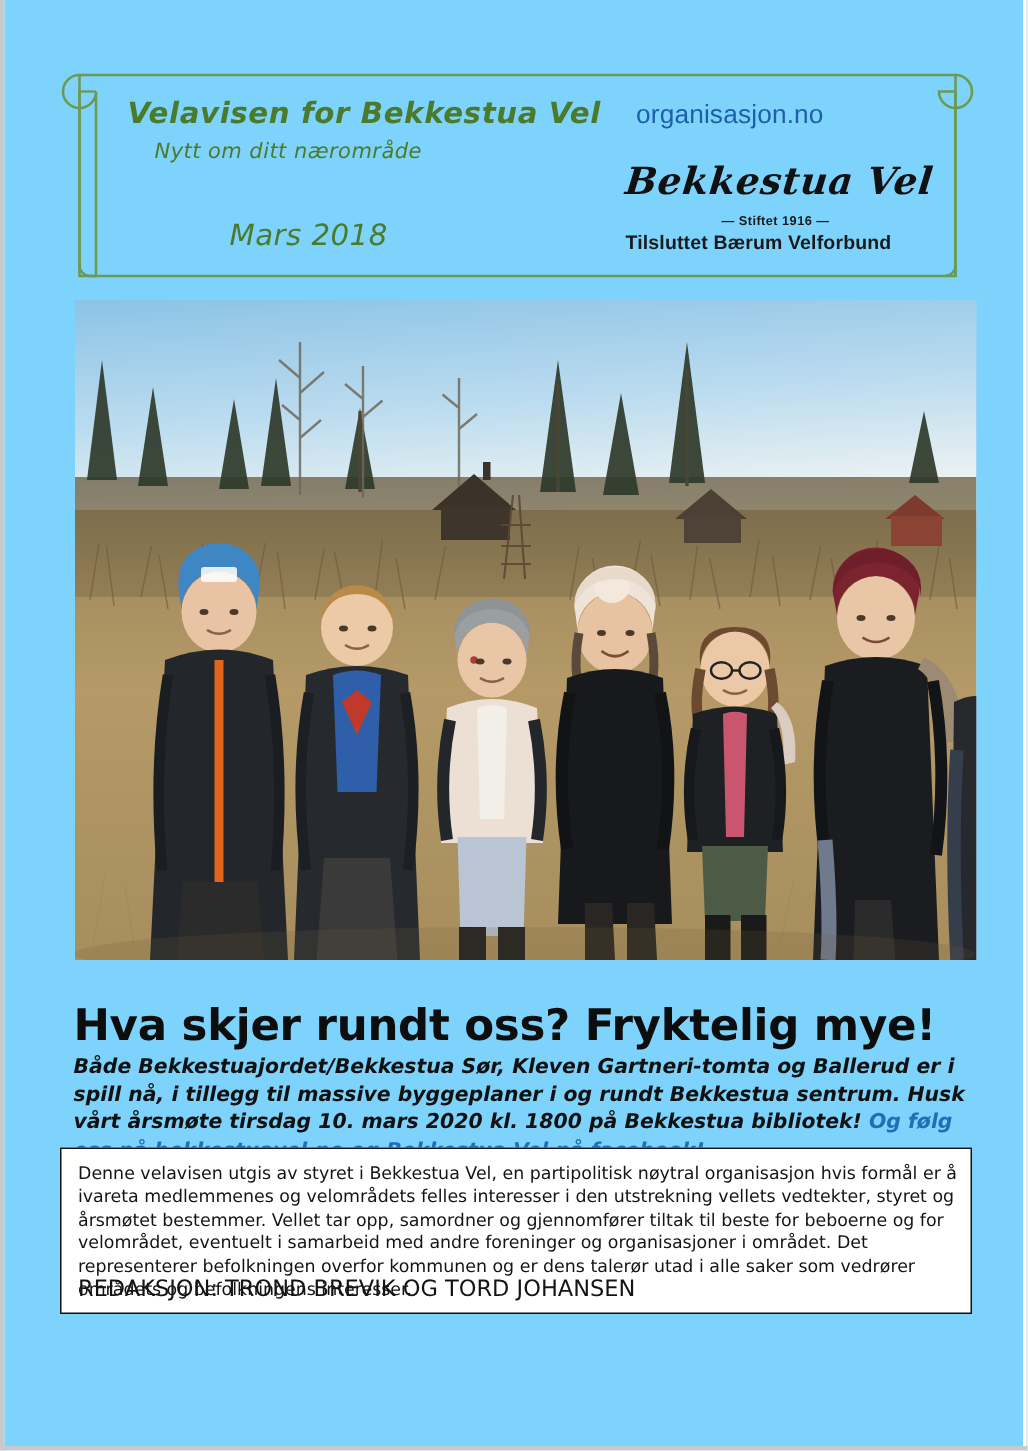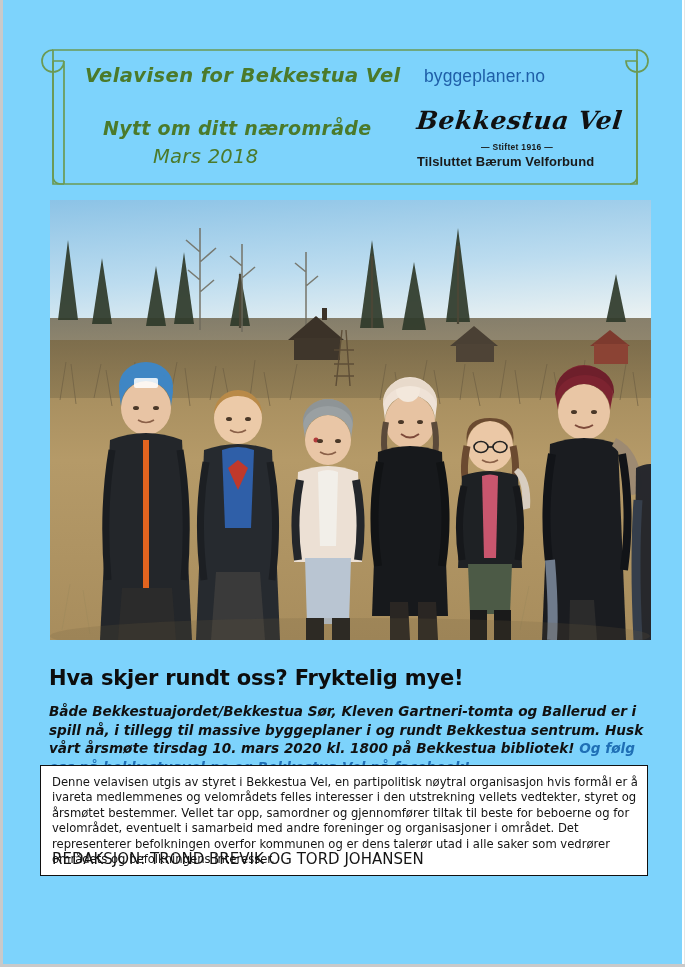--- a/index.html
+++ b/index.html
@@ -22,22 +22,22 @@
 
   .title-main{
     position:absolute;left:46px;top:20px;
     font-family:"DejaVu Sans", sans-serif;
     font-style:italic;font-weight:bold;font-size:19.5px;
     color:#4b7a2b;letter-spacing:.4px;white-space:nowrap;
   }
   .title-sub{
     position:absolute;left:64px;top:49px;
     font-family:"DejaVu Sans", sans-serif;
-    font-style:italic;font-weight:bold;font-size:19px;
-    color:#4b7a2b;letter-spacing:.3px;white-space:nowrap;margin-top:24px;
+    font-style:italic;font-weight:normal;font-size:14px;
+    color:#4b7a2b;letter-spacing:.3px;white-space:nowrap;
   }
   .title-date{
     position:absolute;left:114px;top:101px;
     font-family:"DejaVu Sans", sans-serif;
     font-style:italic;font-weight:normal;font-size:19.5px;
     color:#4b7a2b;letter-spacing:.3px;white-space:nowrap;
   }
   .site-url{
     position:absolute;left:385px;top:22px;
     font-family:"Liberation Sans", sans-serif;
@@ -69,21 +69,21 @@
 
   .caption{
     position:absolute;left:47px;top:646px;
     font-family:"DejaVu Sans", sans-serif;font-style:italic;font-size:12.5px;
     color:#3d3d3d;white-space:nowrap;
   }
 
   
   .headline{
     position:absolute;left:46px;top:666px;width:600px;
-    font-family:"DejaVu Sans", sans-serif;font-weight:bold;font-size:21px;
+    font-family:"DejaVu Sans", sans-serif;font-weight:bold;font-size:29px;
     color:#0d0d0d;letter-spacing:-.2px;white-space:nowrap;
   }
   .intro{
     position:absolute;left:46px;top:702px;width:600px;
     font-family:"DejaVu Sans", sans-serif;font-style:italic;font-weight:bold;
     font-size:13.6px;line-height:18.6px;color:#111;
   }
   .intro .lnk{color:#1f6fb5;}
 
   
@@ -125,21 +125,21 @@
       <path d="M598 6 a11 11 0 1 1 -11 11 h11" fill="none" stroke="#6b9a54" stroke-width="1.7"></path>
       <path d="M598 17 V140" fill="none" stroke="#6b9a54" stroke-width="1.7"></path>
 
       <path d="M598 133 a7 7 0 0 1 -7 7" fill="none" stroke="#6b9a54" stroke-width="1.7"></path>
     </svg>
 
     <div class="mh-text">
       <div class="title-main">Velavisen for Bekkestua Vel</div>
       <div class="title-sub">Nytt om ditt nærområde</div>
       <div class="title-date">Mars 2018</div>
-      <div class="site-url">byggeplaner.no</div>
+      <div class="site-url">organisasjon.no</div>
 
       <div class="logo">
         <div class="logo-script">Bekkestua Vel</div>
         <div class="logo-founded">— Stiftet 1916 —</div>
         <div class="logo-affil">Tilsluttet Bærum Velforbund</div>
       </div>
     </div>
   </div>
 
   <div class="photo">

